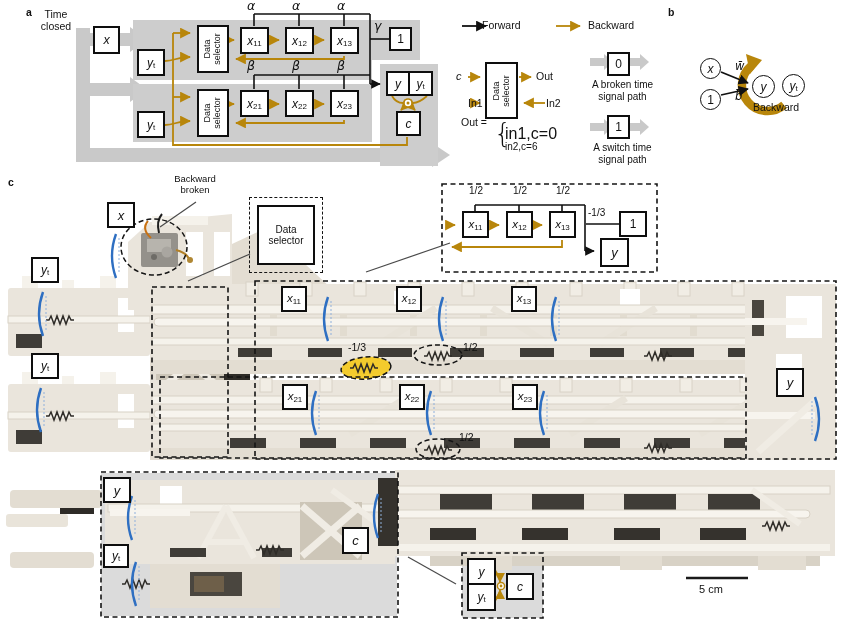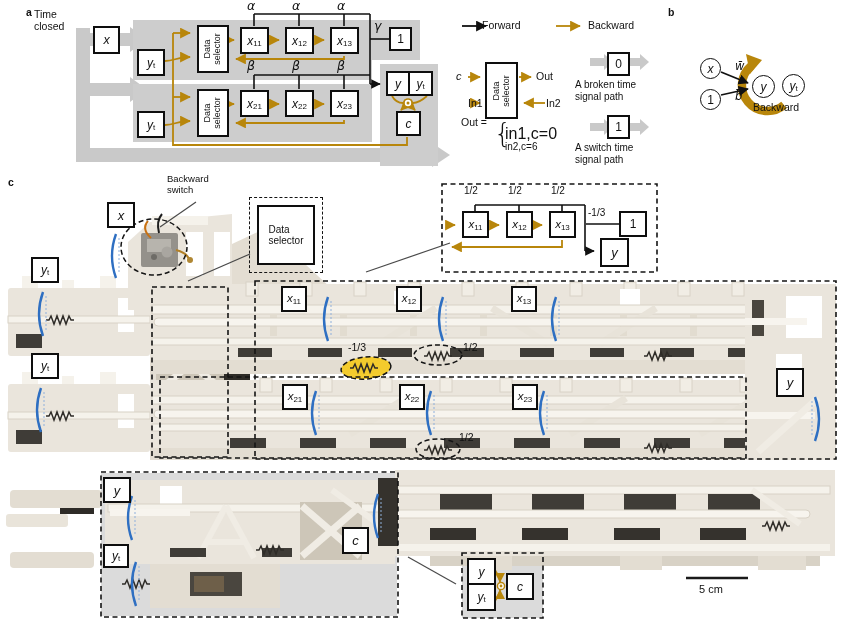--- a/index.html
+++ b/index.html
@@ -1,21 +1,21 @@
 <!DOCTYPE html>
 <html><head>
 <meta charset="utf-8">
 <style>
   html,body{margin:0;padding:0;background:#fff;}
   #fig{position:relative;width:865px;height:633px;background:#fff;overflow:hidden;
        font-family:"Liberation Sans",sans-serif;color:#111;}
   #art{position:absolute;left:0;top:0;z-index:1;}
   .pl{font-weight:bold;font-size:13.5px;}
   .txt{position:absolute;z-index:2;font-size:10.5px;line-height:1.15;white-space:nowrap;}
-  .ctr{text-align:left;white-space:normal;}
+  .ctr{text-align:center;white-space:normal;}
   .it{font-style:italic;}
   .gk{font-family:"DejaVu Sans",sans-serif;font-style:italic;font-size:12.5px;}
   .bx{position:absolute;z-index:2;background:#fff;border:2px solid #0e0e0e;box-sizing:border-box;
       display:flex;align-items:center;justify-content:center;
       font-style:italic;font-size:12px;line-height:1;}
   .bx .rm{font-style:normal;}
   .bx sub{font-style:normal;font-size:8px;line-height:1;transform:translateY(3px);}
   .mbx{font-size:11.5px;}
   .vt{transform:rotate(-90deg);font-style:normal;font-size:9px;line-height:1.1;text-align:center;white-space:nowrap;}
   .dsout{position:absolute;z-index:2;border:1.6px dashed #141414;box-sizing:border-box;}
@@ -497,21 +497,21 @@
 <div class="bx" style="left:782px;top:74px;width:23px;height:23px;border-radius:50%;border-width:1.8px">
       <span>y</span>
       <sub>t</sub>
     </div>
 <div class="txt gk" style="left:735px;top:60px;font-size:11.5px">w̄</div>
 <div class="txt gk" style="left:735px;top:90px;font-size:11.5px">b̄</div>
 <div class="txt" style="left:753px;top:101px">Backward</div>
 
 <div class="txt ctr" style="left:167px;top:174px;width:56px;font-size:9.5px">
   <div>Backward</div>
-      <div>switch</div>
+      <div>broken</div>
 </div>
 <div class="bx" style="left:107px;top:202px;width:28px;height:26px;font-size:13px">x</div>
 <div class="bx" style="left:31px;top:257px;width:28px;height:26px">
       <span>y</span>
       <sub>t</sub>
     </div>
 <div class="bx" style="left:31px;top:353px;width:28px;height:26px">
       <span>y</span>
       <sub>t</sub>
     </div>

